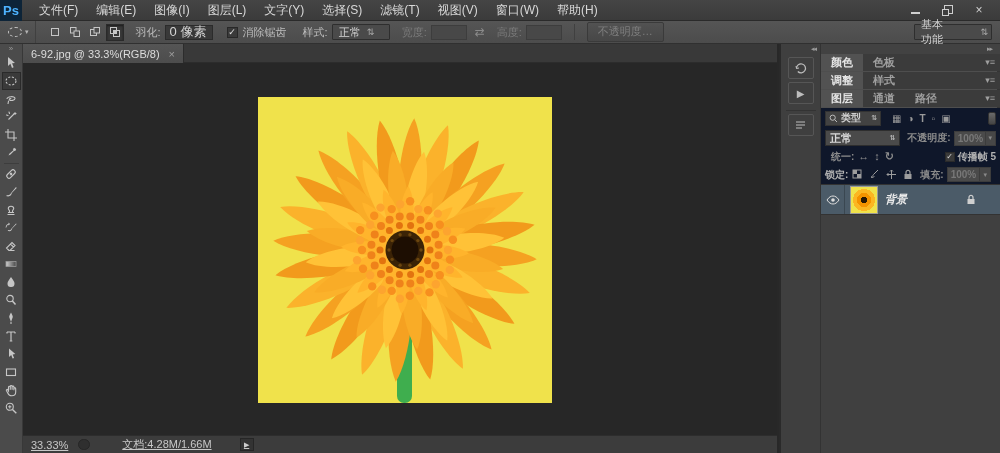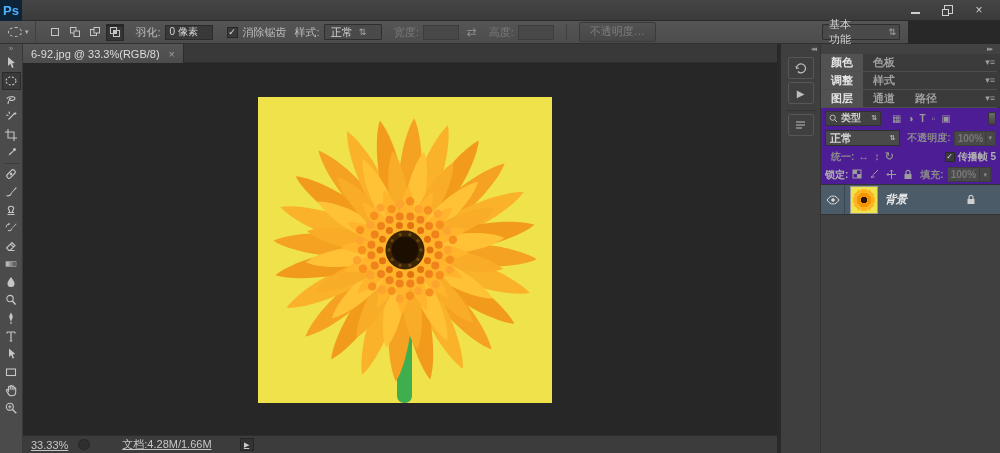--- a/index.html
+++ b/index.html
@@ -17,34 +17,34 @@
   .menu-item { padding:0 9px; font-size:12px; color:#d8d8d8; line-height:21px; cursor:default; }
   .win-controls { margin-left:auto; display:flex; align-items:center; gap:14px; padding-right:12px; }
   .wc { width:18px; height:14px; display:flex; align-items:center; justify-content:center;
         color:#cfcfcf; font-size:12px; }
   .wc-min-bar { display:block; width:9px; border-bottom:2px solid #cfcfcf; margin-top:6px; }
   .wc-restore { position:relative; width:11px; height:11px; }
   .wc-restore::before { content:''; position:absolute; right:0; top:0; width:7px; height:7px; border:1px solid #cfcfcf; }
   .wc-restore i { position:absolute; left:0; bottom:0; width:7px; height:7px; border:1px solid #cfcfcf; background:#3e3e3e; }
 
   
-  .optionsbar { position:absolute; left:0; top:21px; width:908px; height:23px;
+  .optionsbar { position:absolute; left:0; top:21px; width:1000px; height:23px;
                 background:linear-gradient(#555,#4c4c4c); border-bottom:1px solid #303030;
                 display:flex; align-items:center; font-size:11px; }
   .tool-preset { display:flex; align-items:center; gap:3px; padding:0 6px 0 8px;
                  border-right:1px solid #404040; height:100%; }
   .preset-ellipse { width:14px; height:10px; border:1px dashed #c6c6c6; border-radius:50%; }
   .tiny-arrow { font-size:7px; color:#b5b5b5; }
   .mode-group { display:flex; gap:2px; margin-left:10px; }
   .mode-btn { width:18px; height:17px; display:flex; align-items:center; justify-content:center; border:1px solid transparent; }
   .mode-btn.active { background:#383838; border:1px solid #2a2a2a; box-shadow:inset 0 1px 2px rgba(0,0,0,.5); }
   .ob-label { color:#bdbdbd; margin-left:12px; }
   .ob-label.dis { color:#7a7a7a; }
   .inp { height:15px; background:#393939; border:1px solid #2b2b2b; color:#d6d6d6;
-         font-size:10px; padding:0 4px; margin-left:4px; display:flex; align-items:center; }
+         font-size:13px; padding:0 4px; margin-left:4px; display:flex; align-items:center; }
   .inp.dis { background:#484848; border-color:#3d3d3d; }
   .checkbox { width:11px; height:11px; background:#3a3a3a; border:1px solid #282828; margin-left:14px;
               display:flex; align-items:center; justify-content:center; font-size:9px; color:#e0e0e0; }
   .dd { height:16px; background:#4a4a4a; border:1px solid #2e2e2e; border-radius:1px;
         display:flex; align-items:center; padding:0 3px 0 6px; margin-left:4px; gap:6px; }
   .dd .spin { font-size:9px; color:#a8a8a8; }
   .swap-icon { margin-left:8px; color:#8a8a8a; font-size:12px; }
   .sep-v { width:1px; height:16px; background:#404040; margin-left:12px; }
   .btn { margin-left:12px; padding:1px 10px 2px; border:1px solid #3a3a3a; border-radius:2px;
          background:linear-gradient(#525252,#474747); color:#7e7e7e; font-size:11px; }
@@ -86,21 +86,21 @@
 
   
   .dock { position:absolute; left:820px; top:44px; width:180px; height:409px; background:#4e4e4e;
           border-left:1px solid #333; box-shadow:inset -3px 0 0 #353535; display:flex; flex-direction:column;font-weight:bold; }
   .dock-head { height:10px; text-align:right; padding-right:8px; color:#9a9a9a; font-size:7px; line-height:10px; letter-spacing:-1px; background:#424242; }
   .pgroup { height:17px; background:#3b3b3b; display:flex; align-items:stretch; margin-bottom:1px; }
   .ptab { padding:0 10px; font-size:11px; color:#9f9f9f; line-height:17px; }
   .ptab.active { background:#525252; color:#e4e4e4; }
   .pmenu { margin-left:auto; color:#9f9f9f; font-size:9px; line-height:17px; padding-right:5px; }
 
-  .layers-controls { background:#4c1d95; font-size:10px;text-align:center; }
+  .layers-controls { background:#0f172a; font-size:10px;text-align:center; }
   .lrow { display:flex; align-items:center; padding:0 4px; }
   .filter-row { height:20px; gap:5px; }
   .filter-select { width:56px; height:15px; background:#424242; border:1px solid #323232; display:flex;
                    align-items:center; gap:3px; padding:0 3px; color:#cfcfcf; }
   .filter-icons { display:flex; gap:6px; margin-left:6px; color:#9a9a9a; font-size:10px; align-items:center; }
   .filter-toggle { margin-left:auto; width:8px; height:13px; border:1px solid #333; border-radius:2px;
                    background:linear-gradient(#6a6a6a,#444); }
   .blend-row { height:20px; }
   .blend-select { width:80px; height:16px; background:#4a4a4a; border:1px solid #2e2e2e; display:flex;
                   align-items:center; justify-content:space-between; padding:0 4px; color:#d8d8d8; font-size:11px; }
@@ -126,20 +126,32 @@
   .layer-name { font-style:italic; font-size:11px; color:#ebebeb; }
   .layer-lock { margin-left:auto; margin-right:24px; }
 </style>
 </head>
 <body>
 
 <div class="screen">
 
   <div class="titlebar">
     <div class="ps-logo">Ps</div>
+    <div class="menus">
+      <span class="menu-item">文件(F)</span>
+      <span class="menu-item">编辑(E)</span>
+      <span class="menu-item">图像(I)</span>
+      <span class="menu-item">图层(L)</span>
+      <span class="menu-item">文字(Y)</span>
+      <span class="menu-item">选择(S)</span>
+      <span class="menu-item">滤镜(T)</span>
+      <span class="menu-item">视图(V)</span>
+      <span class="menu-item">窗口(W)</span>
+      <span class="menu-item">帮助(H)</span>
+    </div>
     <div class="win-controls">
       <span class="wc">
           <i class="wc-min-bar"></i>
         </span>
       <span class="wc">
           <span class="wc-restore">
             <i></i>
           </span>
         </span>
       <span class="wc">×</span>
@@ -174,21 +186,21 @@
             <rect x="1.5" y="1.5" width="6" height="6" stroke="#c6c6c6" fill="none"></rect>
             <rect x="4.5" y="4.5" width="6" height="6" stroke="#c6c6c6" fill="none"></rect>
             <rect x="4.5" y="4.5" width="3" height="3" fill="#c6c6c6"></rect>
           </svg>
         </span>
     </div>
     <span class="ob-label">羽化:</span>
     <span class="inp" style="width:48px">0 像素</span>
     <span class="checkbox">✓</span>
     <span class="ob-label" style="margin-left:5px">消除锯齿</span>
-    <span class="ob-label" style="margin-left:8px">样式:</span>
+    <span class="ob-label" style="margin-left:16px">样式:</span>
     <span class="dd" style="width:58px">
       <span>正常</span>
       <span class="spin">⇅</span>
     </span>
     <span class="ob-label dis">宽度:</span>
     <span class="inp dis" style="width:36px"></span>
     <span class="swap-icon">⇄</span>
     <span class="ob-label dis">高度:</span>
     <span class="inp dis" style="width:36px"></span>
     <span class="sep-v"></span>

